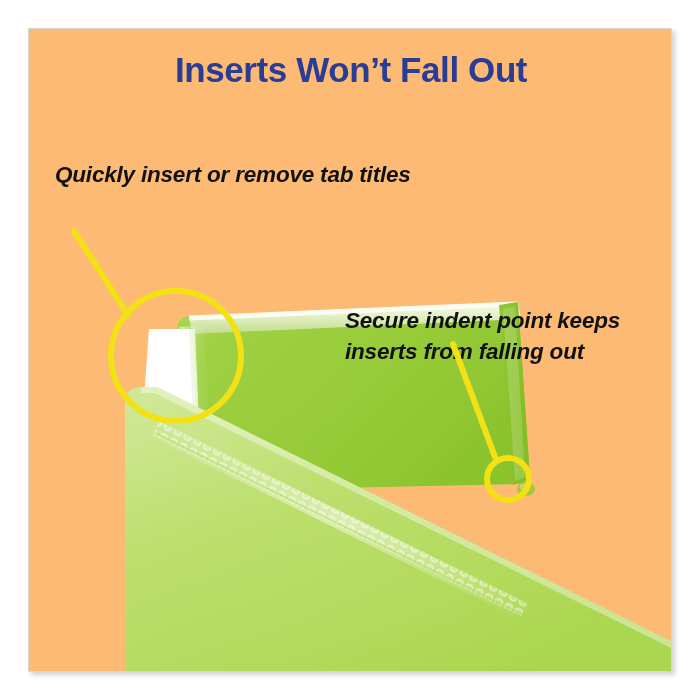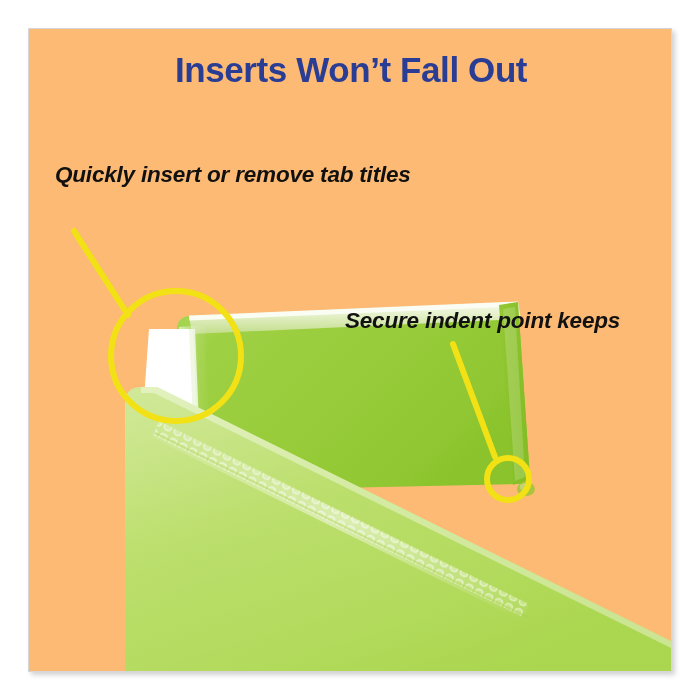--- a/index.html
+++ b/index.html
@@ -241,20 +241,21 @@
     </div>
 
     <div id="headline">Inserts Won’t Fall Out</div>
 
     <div id="ann-left" class="annotation">
       <div>Quickly insert or remove tab titles</div>
     </div>
 
     <div id="ann-right" class="annotation">
       <div>Secure indent point keeps</div>
+      <div>inserts from falling out</div>
     </div>
 
     <div id="callouts">
       <svg width="644" height="644" viewBox="0 0 644 644" xmlns="http://www.w3.org/2000/svg">
 
         <g>
           <line x1="45" y1="202" x2="99" y2="286" stroke="#f2e114" stroke-width="6" stroke-linecap="round"></line>
           <circle cx="147" cy="327" r="65" fill="none" stroke="#f2e114" stroke-width="6"></circle>
         </g>
 

